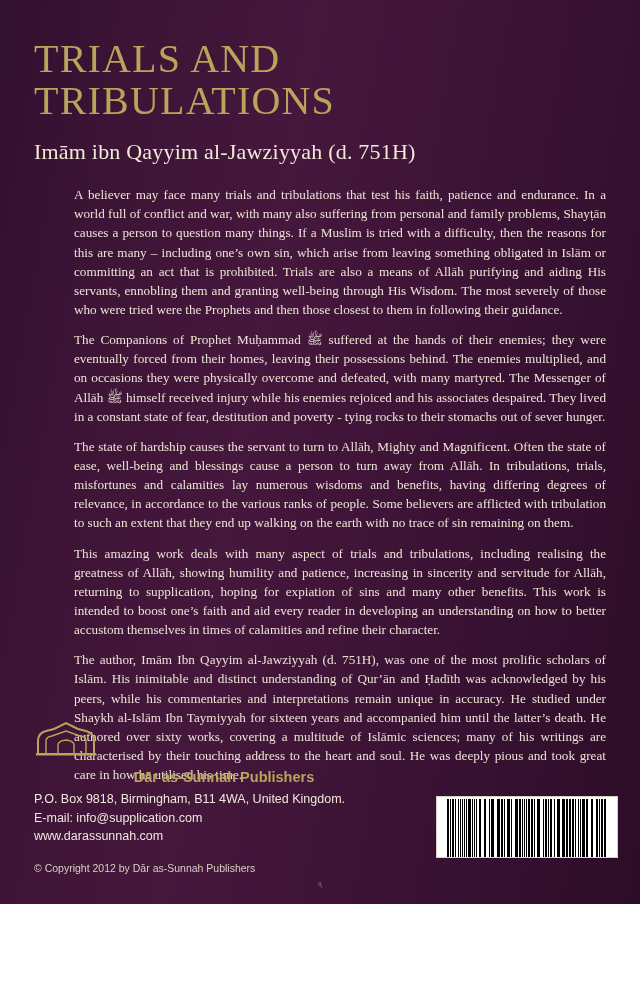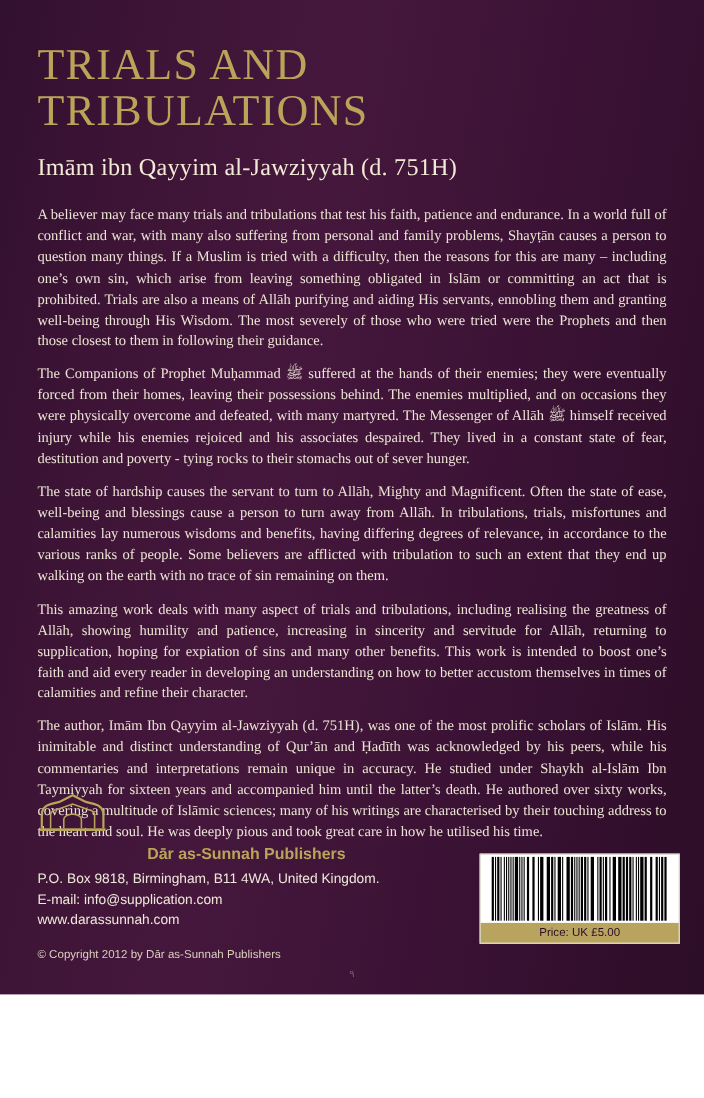--- a/index.html
+++ b/index.html
@@ -42,20 +42,21 @@
     font-size: 22px;
     margin-top: 18px;
     letter-spacing: 0.2px;
   }
   .body-copy {
     margin-top: 20px;
     color: #ece4d4;
     font-size: 13.2px;
     line-height: 1.45;
     text-align: justify;
+    margin-left: 40px;
   }
   .body-copy p {
     margin: 0 0 11px 0;
   }
   
   .pub-block {
     position: absolute;
     left: 34px;
     bottom: 58px;
     width: 380px;
@@ -296,17 +297,16 @@
           <i style="width: 2px;"></i>
           <i style="width: 1px; background: transparent;"></i>
           <i style="width: 1px;"></i>
           <i style="width: 1px; background: transparent;"></i>
           <i style="width: 2px;"></i>
           <i style="width: 1px; background: transparent;"></i>
           <i style="width: 2px;"></i>
           <i style="width: 1px; background: transparent;"></i>
         </div>
     </div>
-    <div class="price">Price: UK £5.00</div>
   </div>
 
   <div class="foot-mark">۹</div>
 </div>
 
 </body></html>

